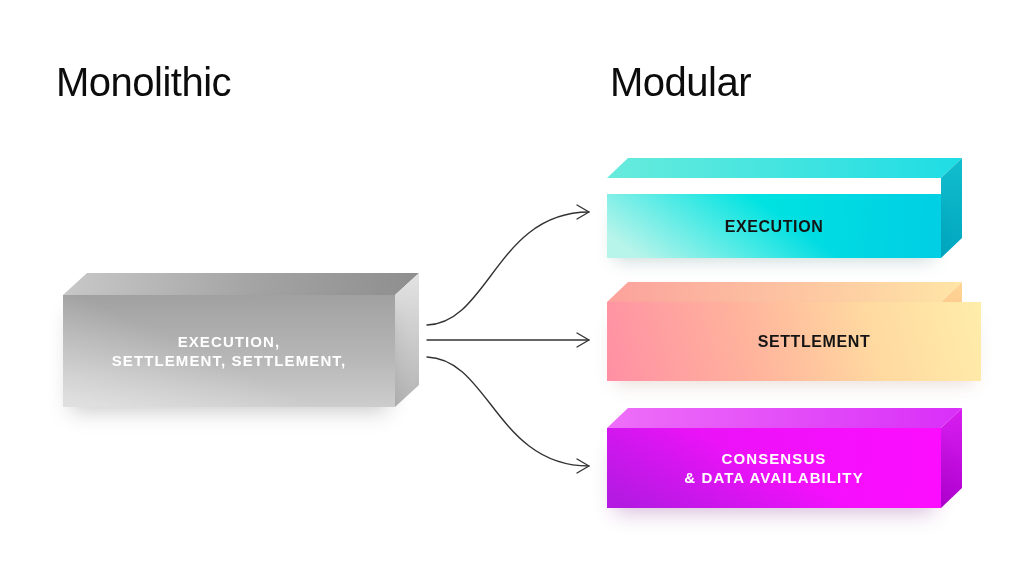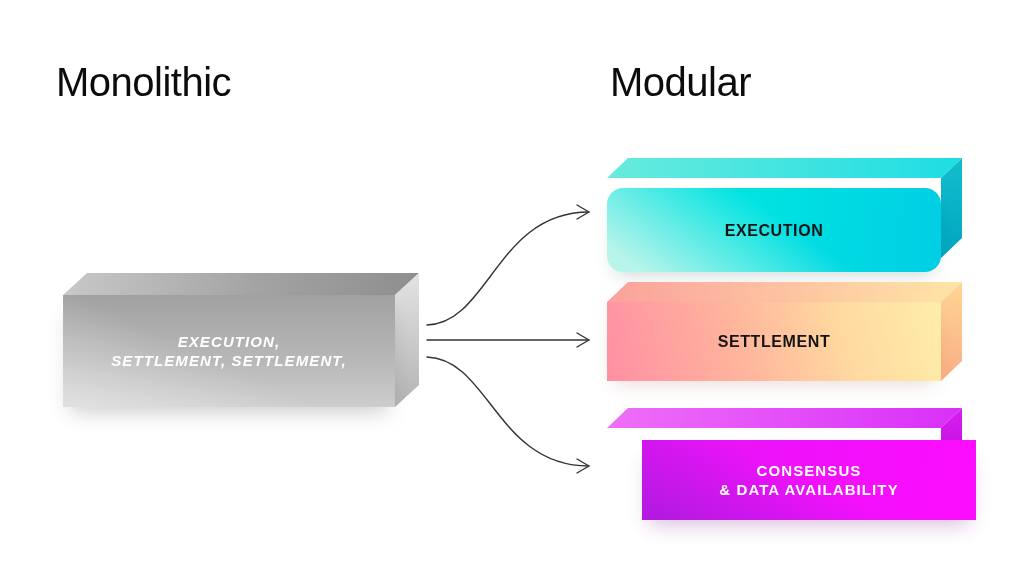--- a/index.html
+++ b/index.html
@@ -20,78 +20,76 @@
   .label-dark{color:var(--label_dark,#141414);font-size:16px;letter-spacing:.6px;}
   .label-light{color:var(--label_light,#ffffff);}
 
   
   .mono-front{
     left:63px;top:295px;width:332px;height:112px;
     background:
       linear-gradient(205deg, rgba(255,255,255,0) 55%, rgba(255,255,255,.38) 95%),
       linear-gradient(180deg, var(--mono_front_a,#a1a1a1) 0%, #b6b6b6 55%, var(--mono_front_b,#cdcdcd) 100%);
     box-shadow:0 12px 20px -8px rgba(40,40,45,.25);
-    font-style:italic;
   }
   .mono-top{
     left:63px;top:273px;width:356px;height:22px;
     background:linear-gradient(90deg, var(--mono_top_a,#c8c8c8) 0%, #a3a3a3 55%, var(--mono_top_b,#8e8e8e) 100%);
     clip-path:polygon(24px 0,100% 0,calc(100% - 24px) 100%,0 100%);
   }
   .mono-side{
     left:395px;top:273px;width:24px;height:134px;
     background:linear-gradient(180deg, var(--mono_side_a,#e3e3e3) 0%, var(--mono_side_b,#b3b3b3) 100%);
     clip-path:polygon(0 22px,100% 0,100% calc(100% - 22px),0 100%);
   }
 
   
   .exec-front{
-    left:607px;top:188px;width:334px;height:84px;
+    left:607px;top:194px;width:334px;height:64px;
     background:
       linear-gradient(215deg, rgba(183,244,234,0) 45%, var(--exec_front_a,#b7f4ea) 92%),
       linear-gradient(95deg, var(--exec_front_b,#00e3e1) 0%, var(--exec_front_b,#00e3e1) 45%, var(--exec_front_c,#00cee4) 100%);
     box-shadow:0 10px 18px -8px rgba(40,90,95,.25);
-    border-radius:16px;
   }
   .exec-top{
     left:607px;top:158px;width:355px;height:20px;
     background:linear-gradient(90deg, var(--exec_top_a,#67ebdc) 0%, var(--exec_top_b,#1edde4) 100%);
     clip-path:polygon(21px 0,100% 0,calc(100% - 21px) 100%,0 100%);
   }
   .exec-side{
     left:941px;top:158px;width:21px;height:100px;
     background:linear-gradient(180deg, var(--exec_side_a,#12becd) 0%, var(--exec_side_b,#00a6bf) 100%);
     clip-path:polygon(0 20px,100% 0,100% calc(100% - 20px),0 100%);
   }
 
   
   .settle-front{
     left:607px;top:302px;width:334px;height:79px;
     background:linear-gradient(75deg, var(--settle_front_a,#ff8fa4) 0%, var(--settle_front_b,#ffb39c) 38%, var(--settle_front_c,#ffd9a0) 70%, var(--settle_front_d,#ffedaa) 100%);
     box-shadow:0 10px 18px -8px rgba(140,80,60,.22);
+    padding-left:40px;
   }
   .settle-top{
     left:607px;top:282px;width:355px;height:20px;
     background:linear-gradient(90deg, var(--settle_top_a,#fba19c) 0%, var(--settle_top_b,#ffe5a6) 100%);
     clip-path:polygon(21px 0,100% 0,calc(100% - 21px) 100%,0 100%);
   }
   .settle-side{
     left:941px;top:282px;width:21px;height:99px;
     background:linear-gradient(180deg, var(--settle_side_a,#ffd694) 0%, var(--settle_side_b,#f9ad85) 100%);
     clip-path:polygon(0 20px,100% 0,100% calc(100% - 20px),0 100%);
   }
 
   
   .cons-front{
-    left:642px;top:428px;width:334px;height:80px;
+    left:607px;top:428px;width:334px;height:80px;
     background:
       linear-gradient(205deg, rgba(140,30,210,0) 50%, rgba(140,30,210,.55) 95%),
       linear-gradient(95deg, var(--cons_front_b,#e315f5) 0%, var(--cons_front_c,#fd0dff) 100%);
     box-shadow:0 12px 20px -8px rgba(120,20,130,.30);
-    margin-top:12px;
   }
   .cons-top{
     left:607px;top:408px;width:355px;height:20px;
     background:linear-gradient(90deg, var(--cons_top_a,#ee6ff8) 0%, var(--cons_top_b,#d92ff8) 100%);
     clip-path:polygon(21px 0,100% 0,calc(100% - 21px) 100%,0 100%);
   }
   .cons-side{
     left:941px;top:408px;width:21px;height:100px;
     background:linear-gradient(180deg, var(--cons_side_a,#d81ff0) 0%, var(--cons_side_b,#ae00cf) 100%);
     clip-path:polygon(0 20px,100% 0,100% calc(100% - 20px),0 100%);

